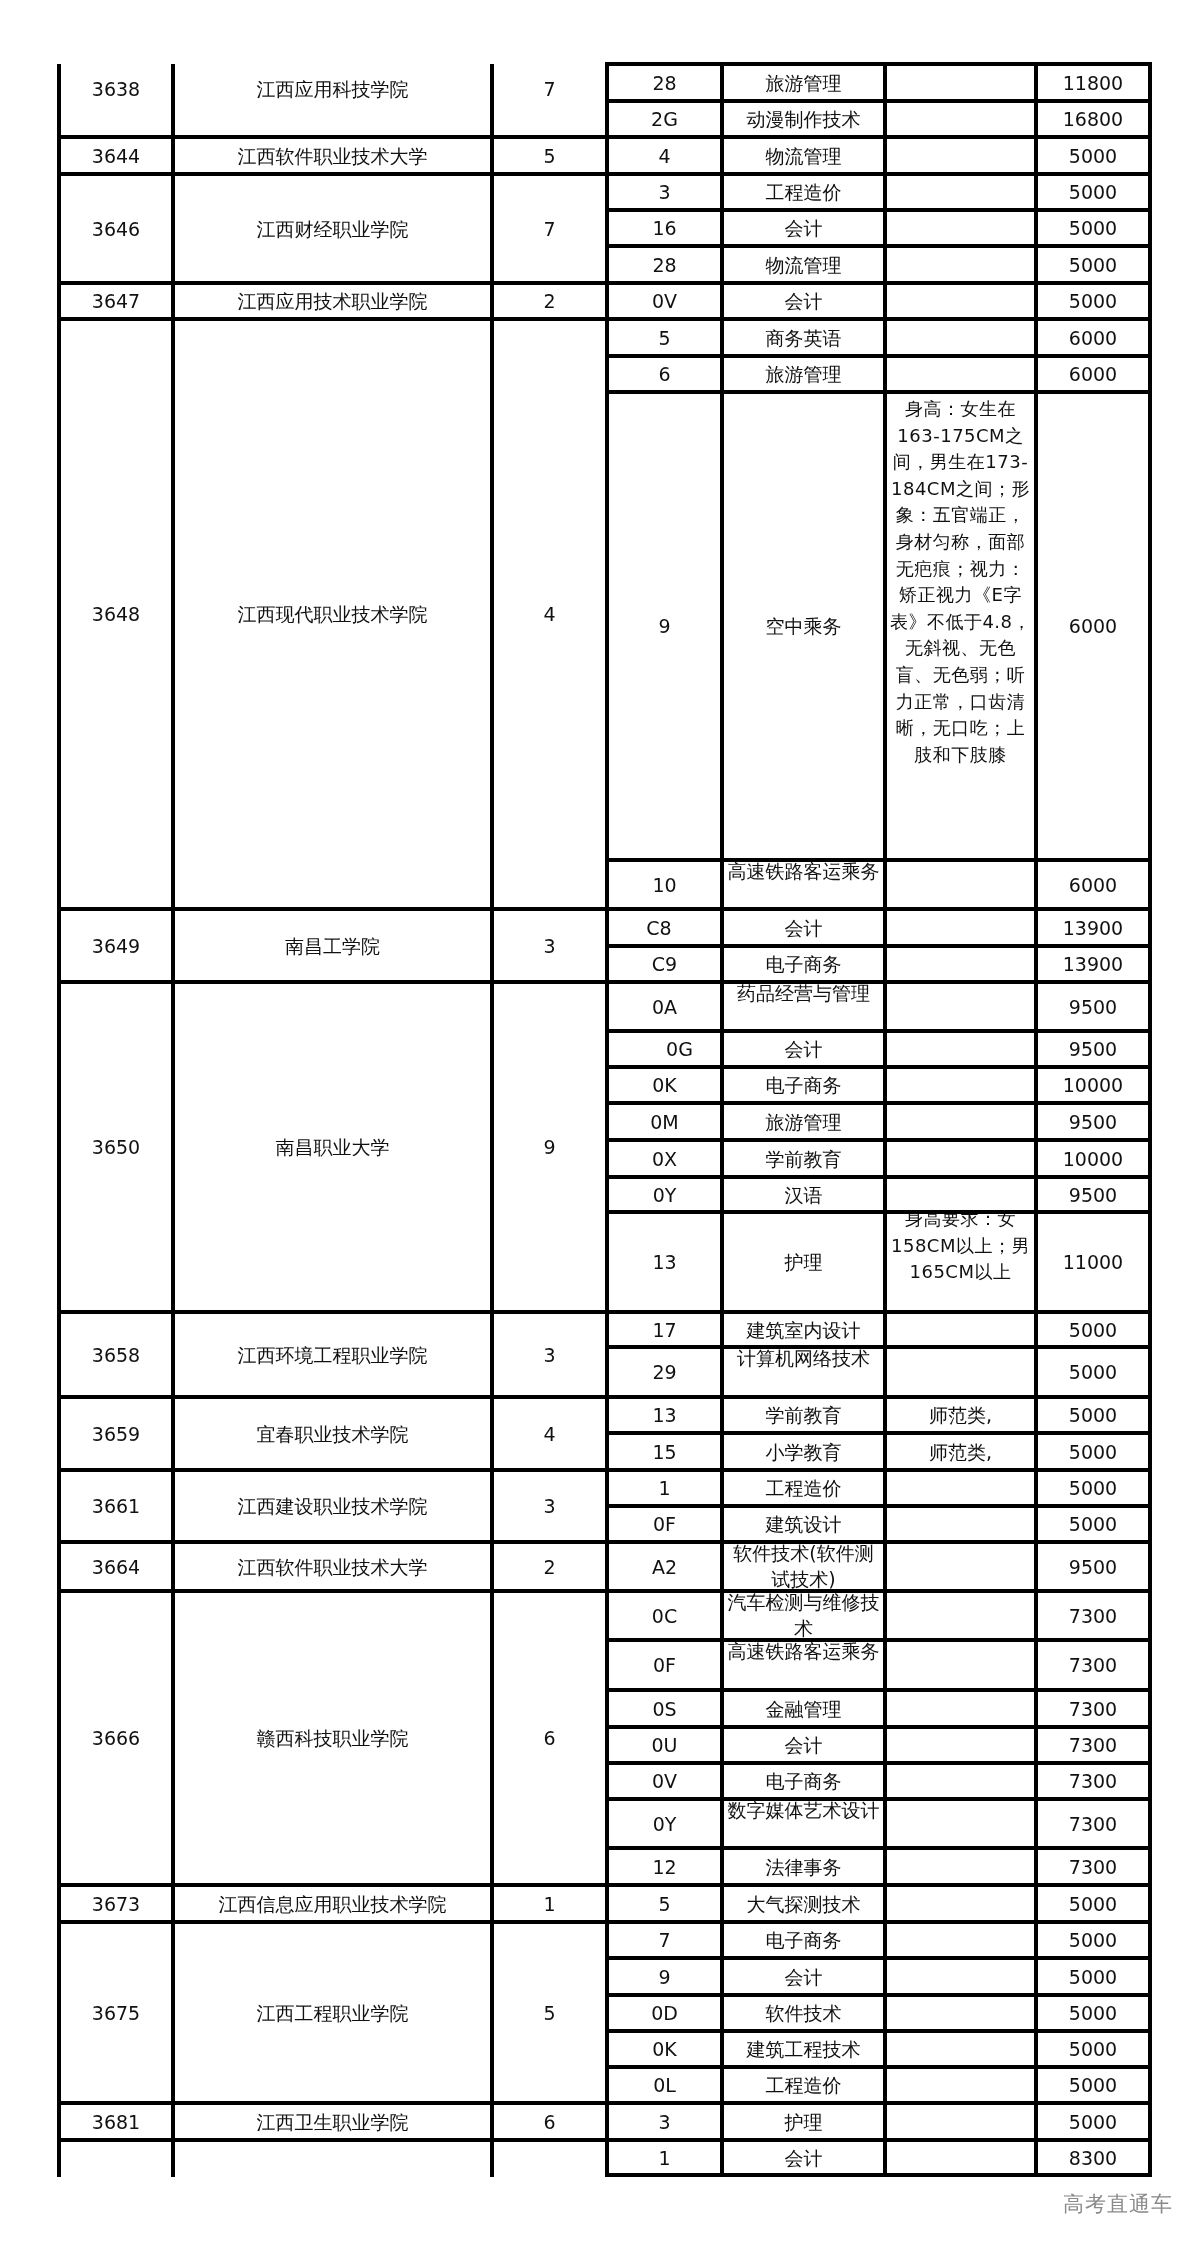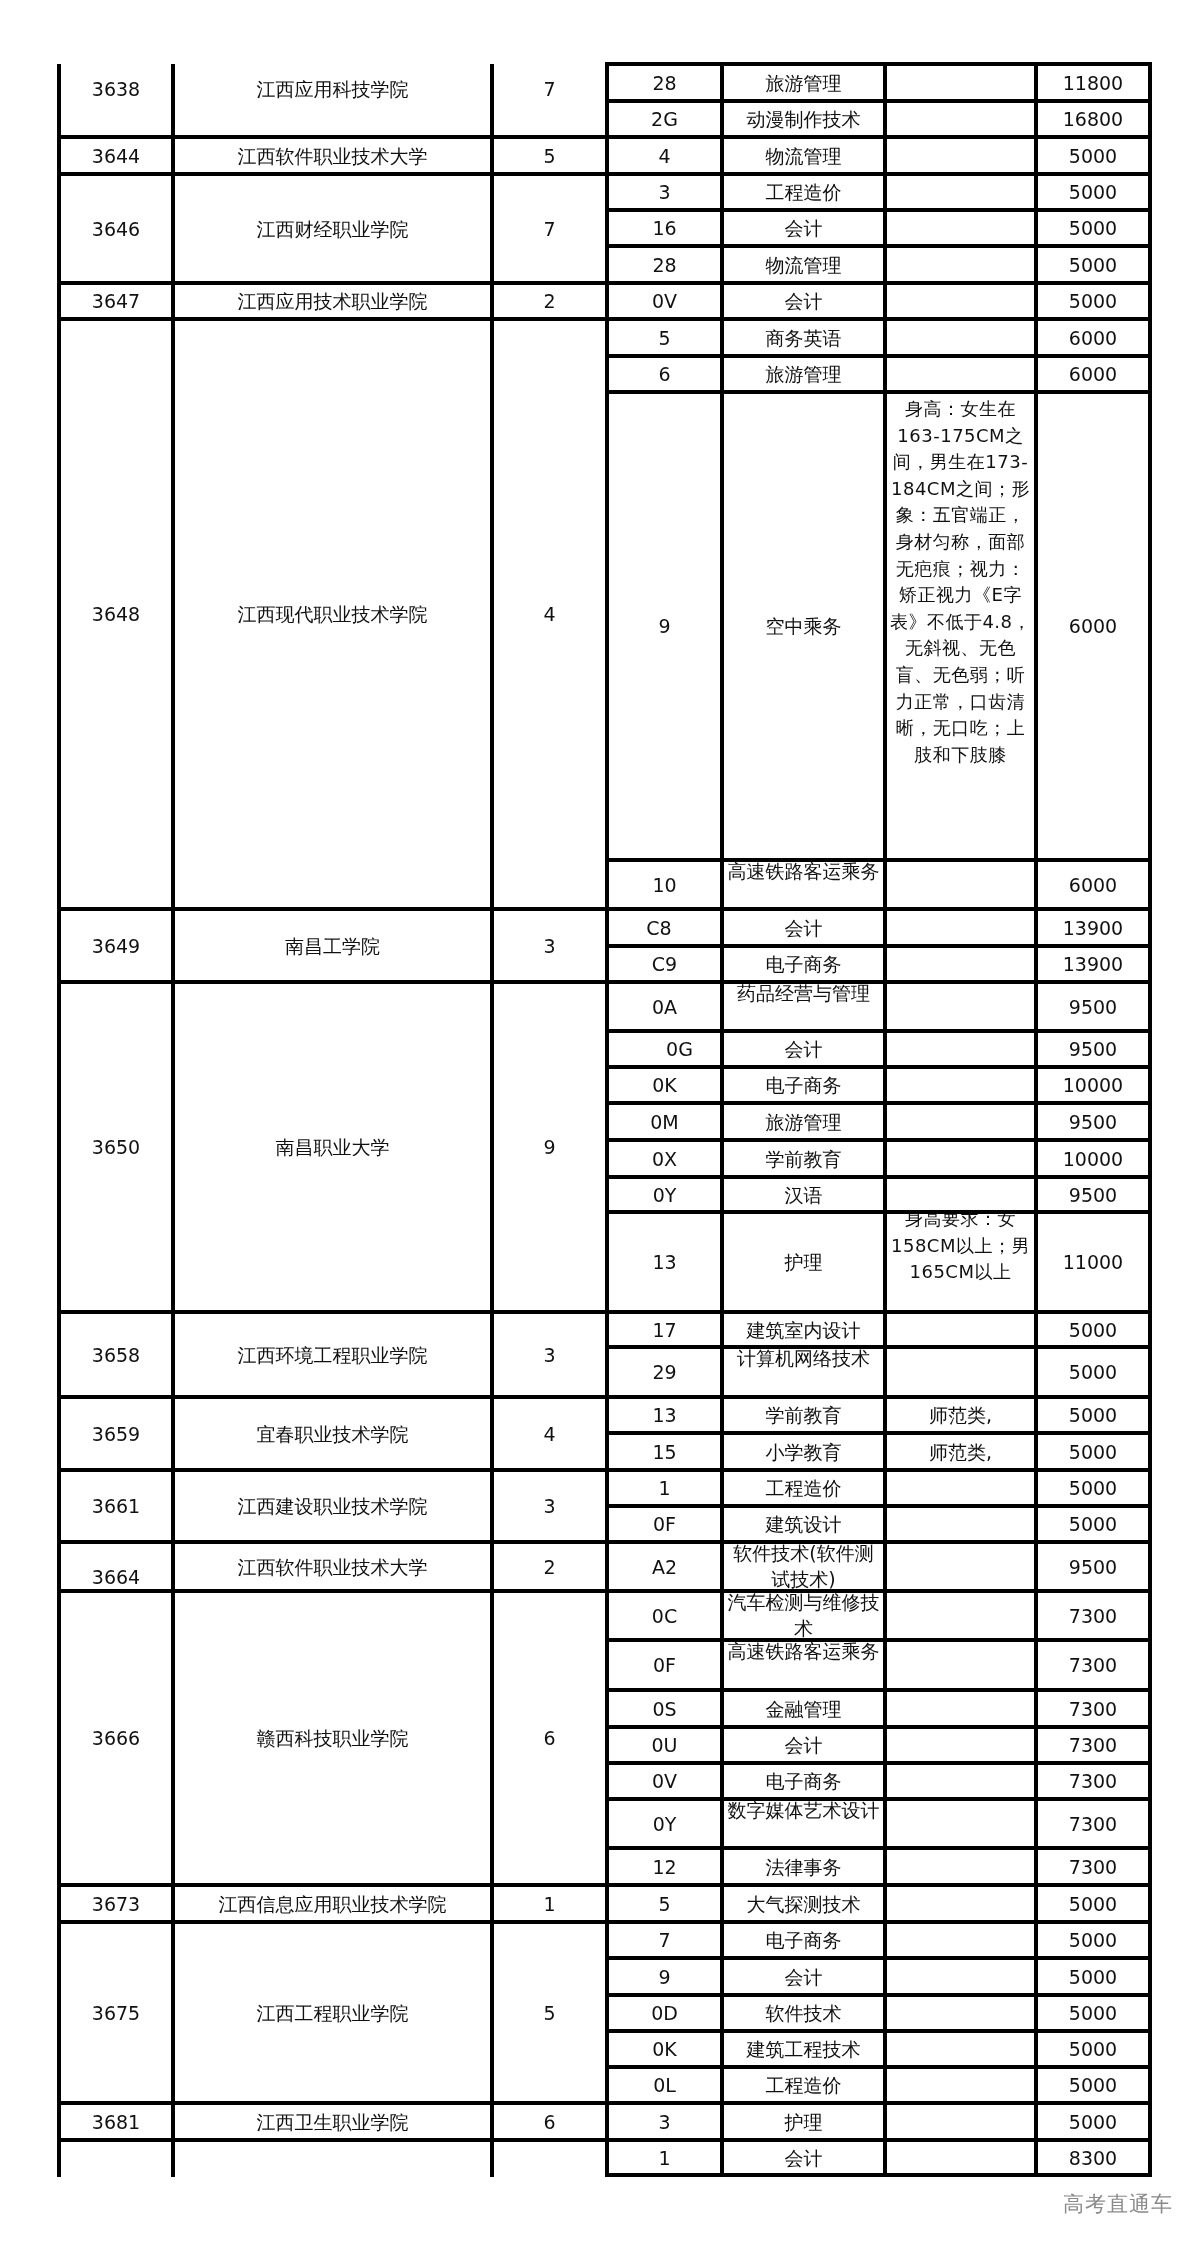--- a/index.html
+++ b/index.html
@@ -452,21 +452,21 @@
     <div class="cell" style="left: 724px; top: 1508px; width: 159px; height: 32px;">
       <span>建筑设计</span>
     </div>
     <div class="cell" style="left: 887px; top: 1508px; width: 147px; height: 32px;">
       <span></span>
     </div>
     <div class="cell" style="left: 1038px; top: 1508px; width: 110px; height: 32px;">
       <span>5000</span>
     </div>
     <div class="hline" style="left: 605px; top: 1504px; width: 547px;"></div>
-    <div class="cell" style="left: 61px; top: 1544px; width: 110px; height: 45px; align-items: flex-end;">
+    <div class="cell" style="left: 61px; top: 1544px; width: 110px; height: 45px;">
       <span>3664</span>
     </div>
     <div class="cell" style="left: 175px; top: 1544px; width: 315px; height: 45px;">
       <span>江西软件职业技术大学</span>
     </div>
     <div class="cell" style="left: 494px; top: 1544px; width: 111px; height: 45px;">
       <span>2</span>
     </div>
     <div class="hline" style="left: 57px; top: 1540px; width: 552px;"></div>
     <div class="cell" style="left: 609px; top: 1544px; width: 111px; height: 45px;">

